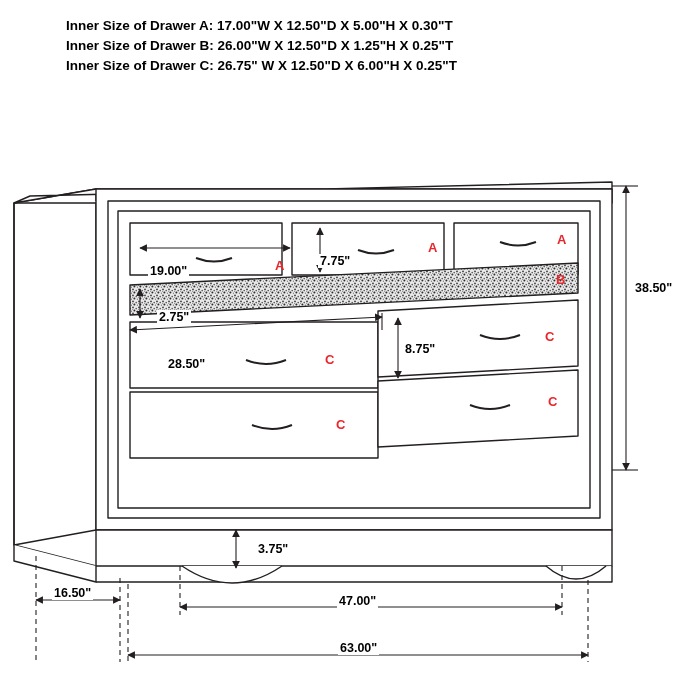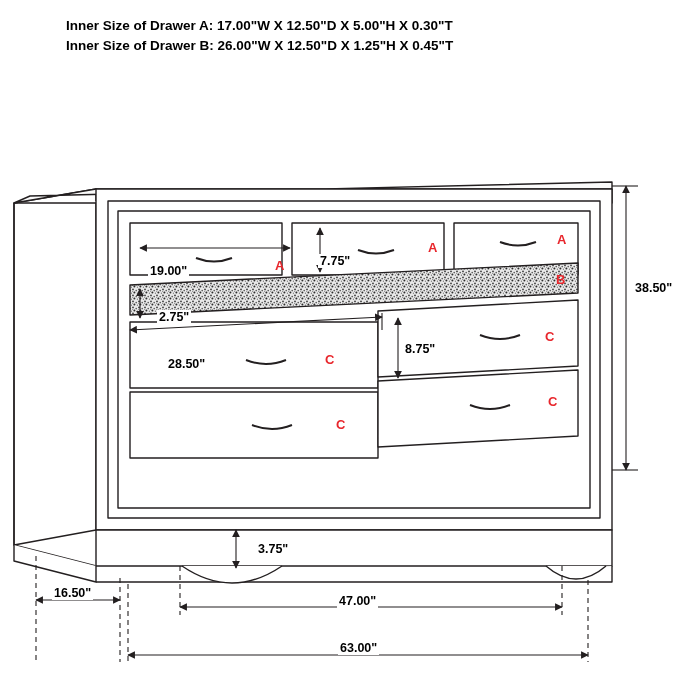--- a/index.html
+++ b/index.html
@@ -56,21 +56,22 @@
     white-space: nowrap;
   }
 </style>
 </head>
 <body>
 
 <div id="stage">
 
   <div class="header-block">
     <div class="header-line">Inner Size of Drawer A: 17.00"W X 12.50"D X 5.00"H X 0.30"T</div>
-    <div class="header-line">Inner Size of Drawer B: 26.00"W X 12.50"D X 1.25"H X 0.45"T</div>
+    <div class="header-line">Inner Size of Drawer B: 26.00"W X 12.50"D X 1.25"H X 0.25"T</div>
+    <div class="header-line">Inner Size of Drawer C: 26.75" W X 12.50"D X 6.00"H X 0.25"T</div>
   </div>
 
   <svg class="diagram" viewBox="0 0 700 700">
     <defs>
       <marker id="arrowEnd" viewBox="0 0 10 10" refX="9" refY="5" markerWidth="7" markerHeight="7" orient="auto-start-reverse">
         <path d="M0,0 L10,5 L0,10 z" fill="#231f20"></path>
       </marker>
       <pattern id="glitter" width="6" height="6" patternUnits="userSpaceOnUse">
         <rect width="6" height="6" fill="#e9e9e9"></rect>
         <circle cx="1" cy="1.4" r="0.9" fill="#3a3a3a"></circle>

